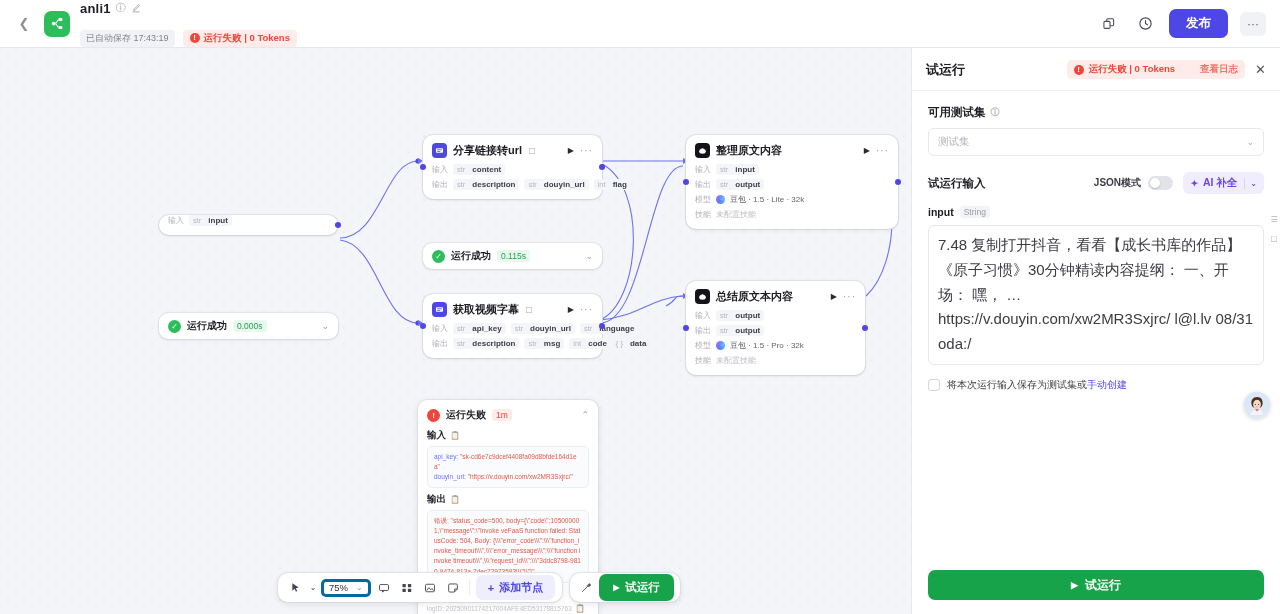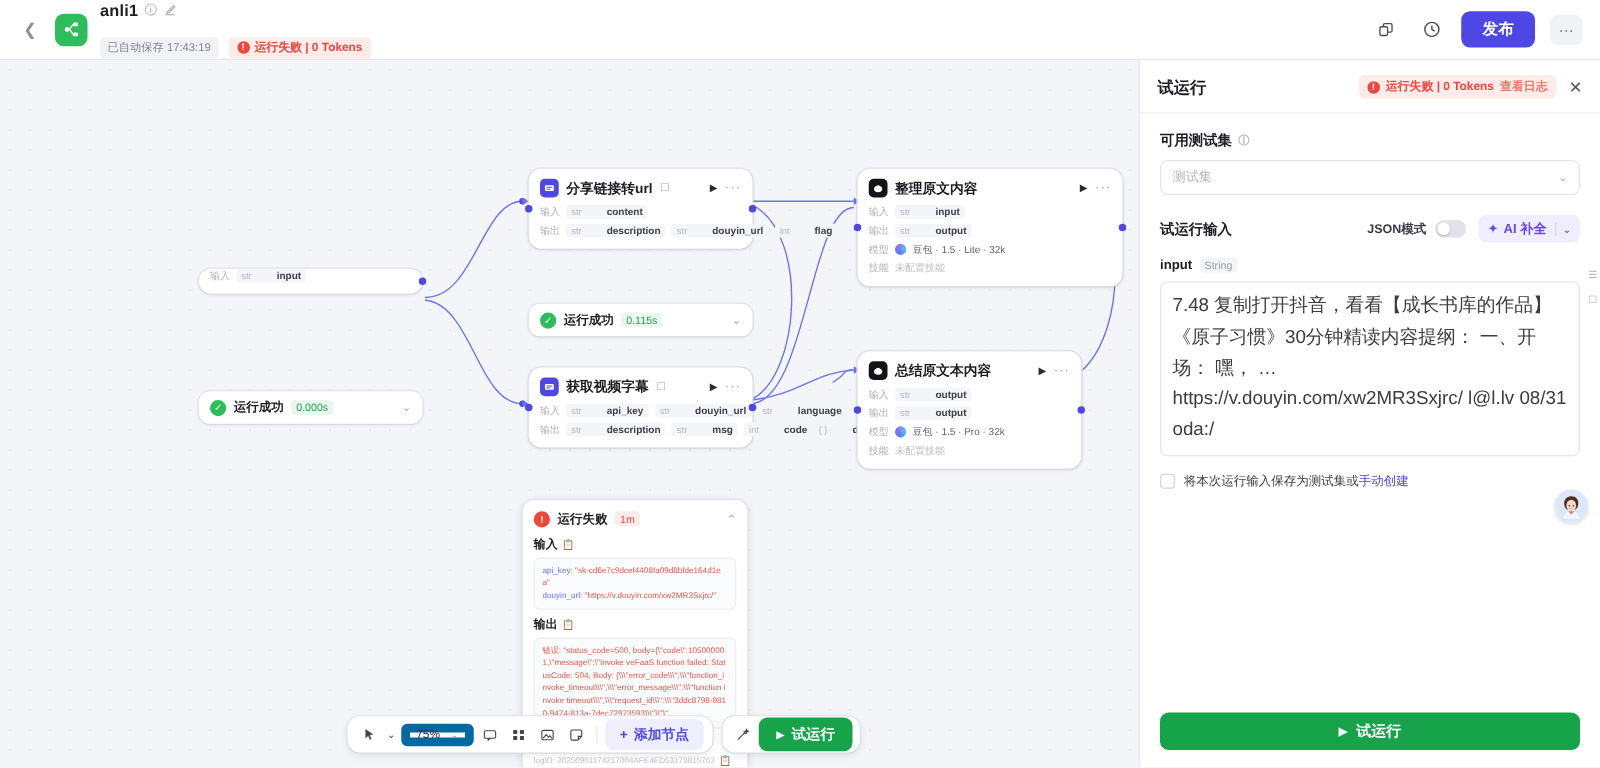--- a/index.html
+++ b/index.html
@@ -90,21 +90,21 @@
   .node-name { font-size: 11px; font-weight: 700; color: #1d1c23; white-space: nowrap; }
   .node-head .tag-ico { color: #a9a9b2; font-size: 8.5px; }
   .node-head .spacer { flex: 1; }
   .play-ico { color: #2a2a33; font-size: 8px; cursor: pointer; }
   .dots-ico { color: #9a9aa3; font-size: 10px; letter-spacing: 1px; cursor: pointer; }
 
   .io-rows { padding: 0 9px 9px 9px; display: flex; flex-direction: column; gap: 4px; }
   .io-row { display: flex; align-items: center; gap: 5px; flex-wrap: nowrap; }
   .io-label { font-size: 8px; color: #b0b0b9; flex: none; }
   .chip {
-    display: inline-flex; align-items: center; gap: 20px;
+    display: inline-flex; align-items: center; gap: 7px;
     background: #f4f5f8; border-radius: 3px; padding: 1px 4px;
     font-size: 8px; color: #3e3e47; font-weight: 700; white-space: nowrap;
   }
   .chip .ty { color: #b6b6c0; font-weight: 400; font-size: 7.5px; }
   .chip.plain { background: transparent; padding: 1px 0; }
   .model-row { display: flex; align-items: center; gap: 5px; }
   .model-dot {
     width: 9px; height: 9px; border-radius: 50%; flex:none;
     background: conic-gradient(from 200deg,#5b7cfa,#9a6bf5,#4fc3f7,#5b7cfa);
   }
@@ -160,21 +160,21 @@
     display: flex; align-items: center; gap: 8px; z-index: 6;
   }
   .tb-group {
     background: #fff; border-radius: 10px; height: 29px;
     box-shadow: 0 2px 7px rgba(20,20,40,.10), 0 0 0 1px rgba(231,232,238,.9);
     display: flex; align-items: center; gap: 3px; padding: 0 7px;
   }
   .tb-ic { color: #44444d; font-size: 11px; display:flex;align-items:center;justify-content:center;
            width: 20px; height: 20px; cursor: pointer; border-radius:4px;}
   .zoom-sel {
-    border: 7px solid #0369a1; border-radius: 5px; height: 18px;
+    border: 3px solid #0369a1; border-radius: 5px; height: 18px;
     display: flex; align-items: center; gap: 8px; padding: 0 5px;
     font-size: 9.5px; color: #2f2f38; cursor: pointer;
   }
   .zoom-sel .cv { color: #9a9aa3; font-size: 8px; }
   .tb-div { width: 1px; height: 15px; background: #e9eaef; margin: 0 3px; }
   .add-node {
     background: #eeeefc; color: #4e47e5; font-size: 11px; font-weight: 700;
     border-radius: 7px; padding: 5px 12px; display: flex; align-items: center; gap: 5px;
     cursor: pointer; white-space: nowrap;
   }
@@ -193,21 +193,21 @@
   .rp-head {
     display: flex; align-items: center; gap: 8px; padding: 12px 14px 11px 14px;
     border-bottom: 1px solid #eef0f3;
   }
   .rp-title { font-size: 13px; font-weight: 700; }
   .rp-badge {
     margin-left: auto; background: #fdecea; border-radius: 5px; padding: 3px 7px;
     display: flex; align-items: center; gap: 5px; font-size: 9.5px; color: #f0453a; font-weight: 600;
     white-space: nowrap;
   }
-  .rp-badge .lnk { color: #f0766a; cursor: pointer; }
+  .rp-badge .lnk { color: #f0766a; cursor: pointer; margin-left: 20px; }
   .rp-close { color: #55555e; font-size: 13px; cursor: pointer; padding-left: 2px; }
   .rp-body { padding: 14px 16px 0 16px; flex: 1; overflow: hidden; }
   .sec-label { font-size: 11.5px; font-weight: 700; color: #1d1c23; display: flex; align-items: center; gap: 5px; }
   .info-ico { color: #b5b5be; font-size: 9px; cursor: pointer; }
   .select-box {
     margin-top: 8px; height: 28px; border: 1px solid #e5e6ec; border-radius: 6px;
     display: flex; align-items: center; padding: 0 9px; font-size: 10.5px; color: #b3b3bc;
     cursor: pointer;
   }
   .select-box .cv { margin-left: auto; color: #a8a8b2; font-size: 9px; }

